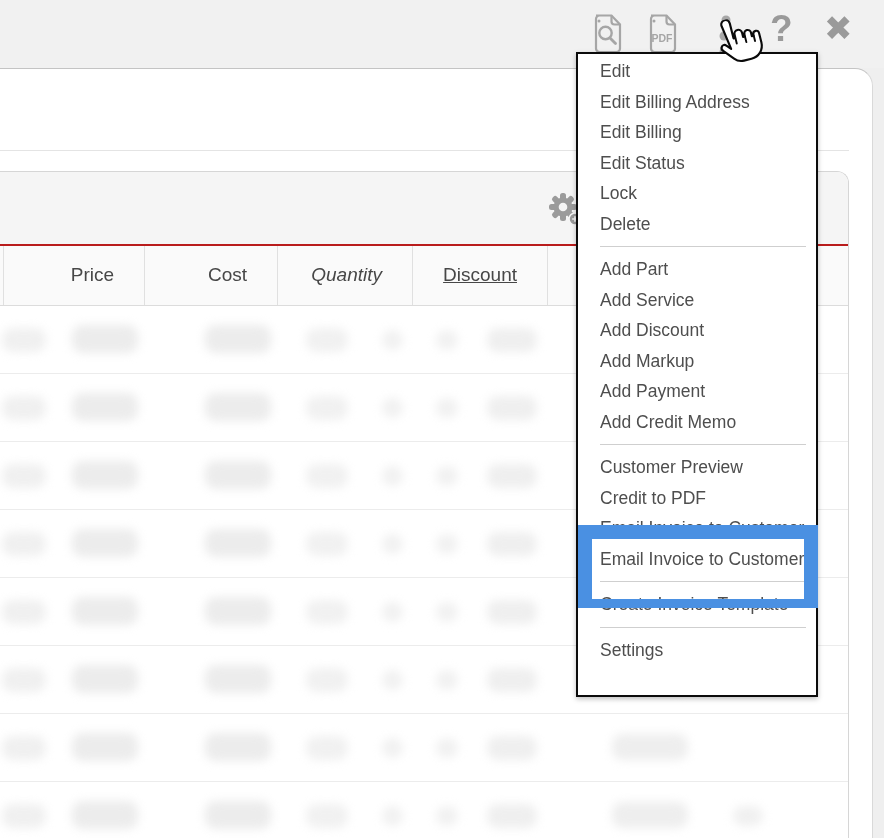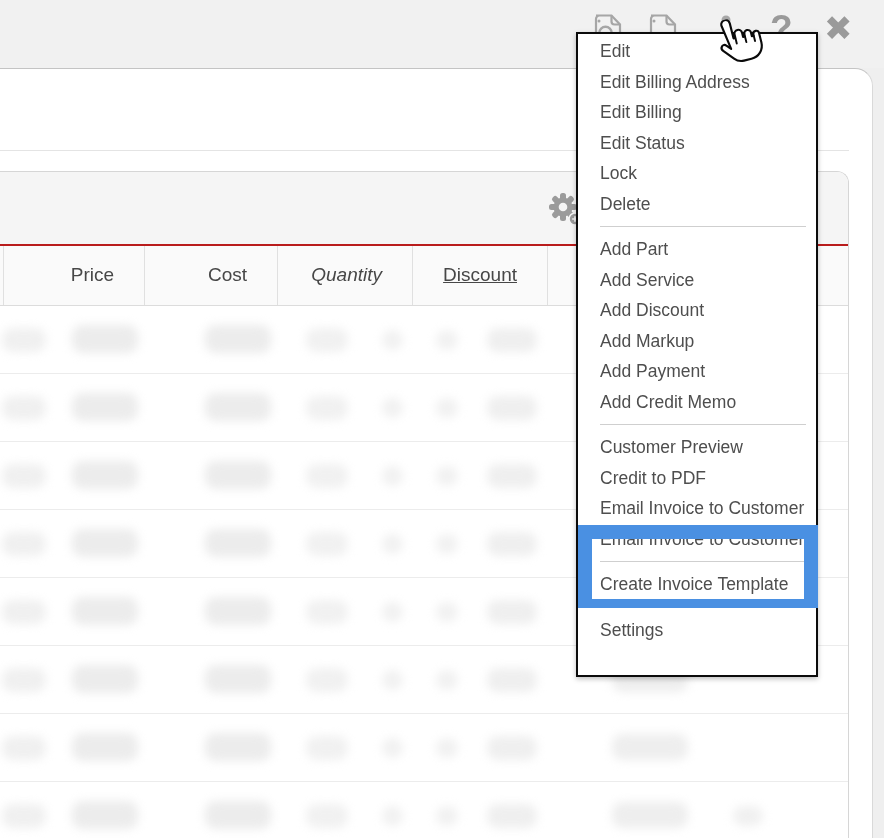--- a/index.html
+++ b/index.html
@@ -49,21 +49,21 @@
   .b-price{left:72px; width:66px;top:19px;height:28px;background:#ececec;}
   .b-cost {left:205px;width:66px;top:19px;height:28px;background:#ececec;}
   .b-q1   {left:306px;width:42px;top:22px;height:24px;background:#f1f1f1;}
   .b-q2   {left:382px;width:21px;top:24px;height:20px;background:#f1f1f1;}
   .b-d1   {left:436px;width:22px;top:24px;height:20px;background:#f1f1f1;}
   .b-disc {left:487px;width:50px;top:22px;height:24px;background:#efefef;}
   .b-x1   {left:612px;width:76px;top:20px;height:26px;background:#eeeeee;}
   .b-x2   {left:733px;width:30px;top:24px;height:20px;background:#f0f0f0;}
   
   .menu{
-    position:absolute;left:576px;top:32px;width:242px;height:645px;box-sizing:border-box;
+    position:absolute;left:576px;top:52px;width:242px;height:645px;box-sizing:border-box;
     background:#ffffff;border:2px solid #0b0b0b;z-index:50;
     box-shadow:0 2px 5px rgba(0,0,0,.25);
     padding-top:2px;overflow:hidden;
   }
   .mi{
     height:30.5px;line-height:30.5px;padding-left:22px;
     font-size:17.5px;color:#4e4e4e;white-space:nowrap;cursor:pointer;
   }
   .msep{border-top:1px solid #cfcfcf;margin:7px 10px 7px 22px;}
   

